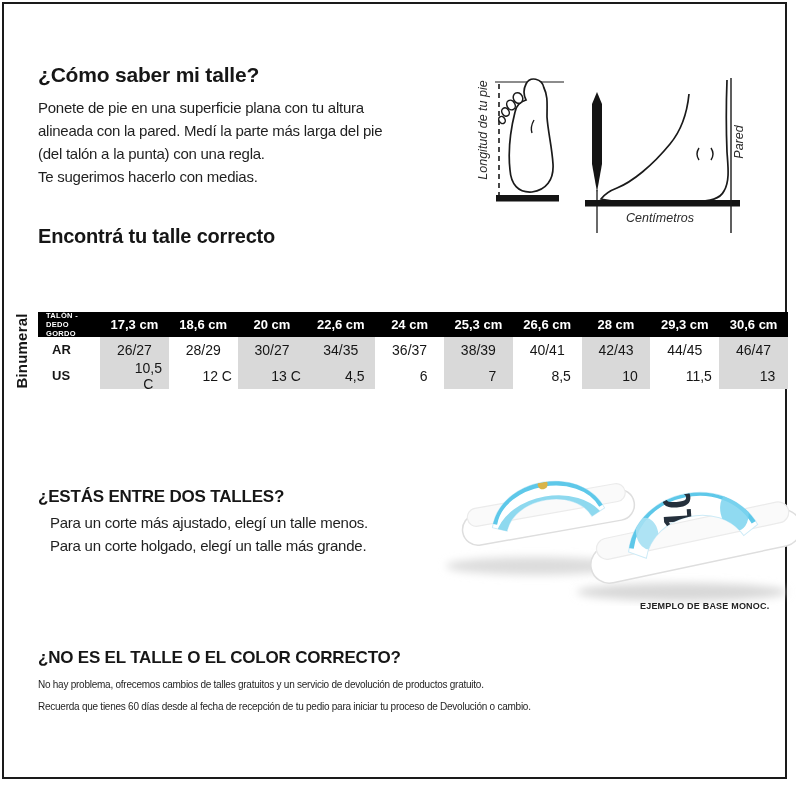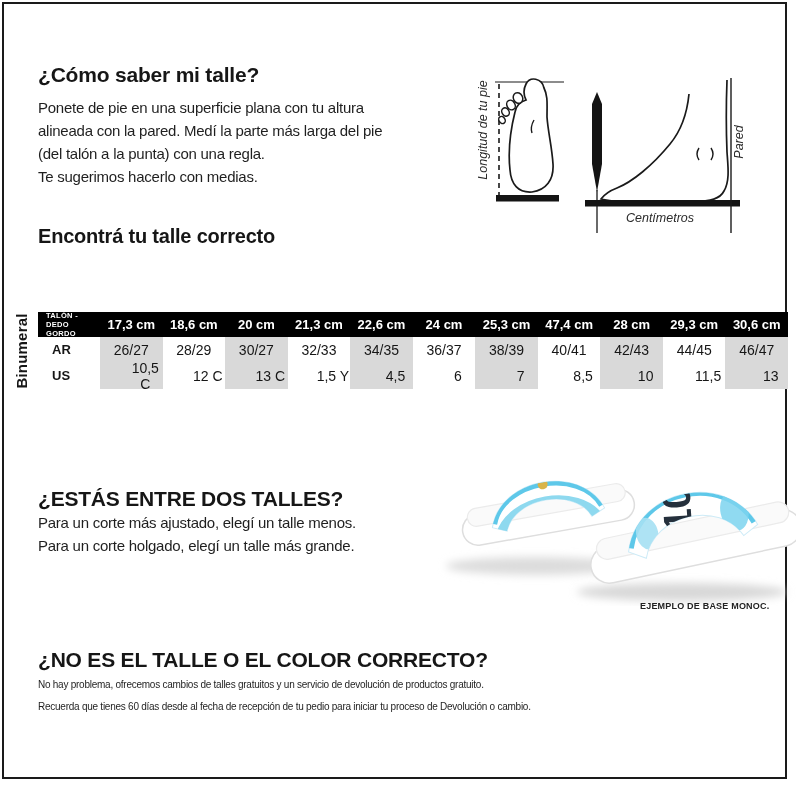--- a/index.html
+++ b/index.html
@@ -2,21 +2,21 @@
 <html><head>
 <meta charset="utf-8">
 <style>
   html,body{margin:0;padding:0;background:#ffffff;}
   .page{position:relative;width:800px;height:800px;background:#fff;overflow:hidden;
         font-family:"Liberation Sans",sans-serif;color:#161616;}
   .frame{position:absolute;left:2px;top:2px;width:785px;height:777px;
          border:2px solid #1a1a1a;box-sizing:border-box;pointer-events:none;}
   .h-big{position:absolute;font-weight:bold;font-size:21px;letter-spacing:-.2px;white-space:nowrap;}
   .h-mid{position:absolute;font-weight:bold;font-size:20px;letter-spacing:-.2px;white-space:nowrap;}
-  .h-caps{position:absolute;font-weight:bold;font-size:21px;letter-spacing:-.2px;white-space:nowrap;}
+  .h-caps{position:absolute;font-weight:bold;font-size:17px;letter-spacing:-.2px;white-space:nowrap;}
   .para{position:absolute;font-size:15px;line-height:23px;letter-spacing:-.25px;color:#1f1f1f;white-space:nowrap;}
   .para-sm{position:absolute;font-size:10px;line-height:21.5px;letter-spacing:-.25px;color:#1f1f1f;white-space:nowrap;}
 
   
   .size-table{position:absolute;left:38px;top:312px;width:750px;height:77px;display:flex;}
   .label-col{width:62px;display:flex;flex-direction:column;flex:none;}
   .cols{display:flex;flex:1;text-align:center;}
   .col{flex:1;display:flex;flex-direction:column;}
   .head-cell{height:25px;background:#000;color:#fff;display:flex;flex-direction:column;
              justify-content:center;padding-left:8px;box-sizing:border-box;}
@@ -104,41 +104,36 @@
           <div class="cm-head">18,6 cm</div>
           <div class="cell r-ar">28/29</div>
           <div class="cell r-us">12 C</div>
         </div>
         <div class="col">
           <div class="cm-head">20 cm</div>
           <div class="cell r-ar hl">30/27</div>
           <div class="cell r-us hl">13 C</div>
         </div>
         <div class="col">
-          <div class="cm-head">21,3 cm</div>
-          <div class="cell r-ar">32/33</div>
-          <div class="cell r-us">1,5 Y</div>
-        </div>
-        <div class="col">
           <div class="cm-head">22,6 cm</div>
           <div class="cell r-ar hl">34/35</div>
           <div class="cell r-us hl">4,5</div>
         </div>
         <div class="col">
           <div class="cm-head">24 cm</div>
           <div class="cell r-ar">36/37</div>
           <div class="cell r-us">6</div>
         </div>
         <div class="col">
           <div class="cm-head">25,3 cm</div>
           <div class="cell r-ar hl">38/39</div>
           <div class="cell r-us hl">7</div>
         </div>
         <div class="col">
-          <div class="cm-head">47,4 cm</div>
+          <div class="cm-head">26,6 cm</div>
           <div class="cell r-ar">40/41</div>
           <div class="cell r-us">8,5</div>
         </div>
         <div class="col">
           <div class="cm-head">28 cm</div>
           <div class="cell r-ar hl">42/43</div>
           <div class="cell r-us hl">10</div>
         </div>
         <div class="col">
           <div class="cm-head">29,3 cm</div>
@@ -147,21 +142,21 @@
         </div>
         <div class="col">
           <div class="cm-head">30,6 cm</div>
           <div class="cell r-ar hl">46/47</div>
           <div class="cell r-us hl">13</div>
         </div>
       </div>
   </div>
 
   <div class="h-caps" style="left:38px;top:487px">¿ESTÁS ENTRE DOS TALLES?</div>
-  <div class="para" style="left:38px;top:511px">
+  <div class="para" style="left:50px;top:511px">
     <div>Para un corte más ajustado, elegí un talle menos.</div>
     <div>Para un corte holgado, elegí un talle más grande.</div>
   </div>
 
   <svg style="left:424px;top:444px" width="372" height="162" viewBox="0 0 372 162">
     <defs>
       <filter id="soft" x="-40%" y="-200%" width="180%" height="500%">
         <feGaussianBlur stdDeviation="4"></feGaussianBlur>
       </filter>
       <clipPath id="strapA">

